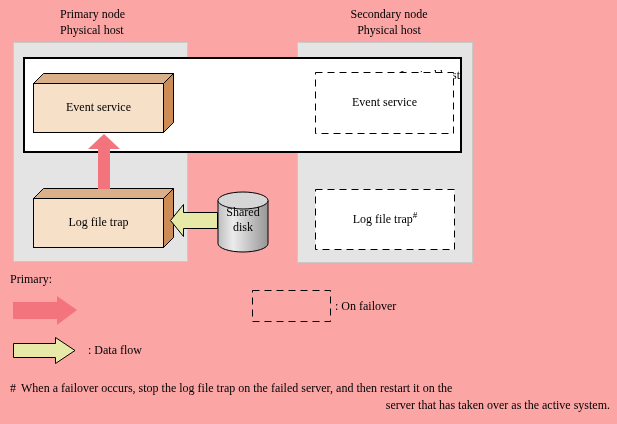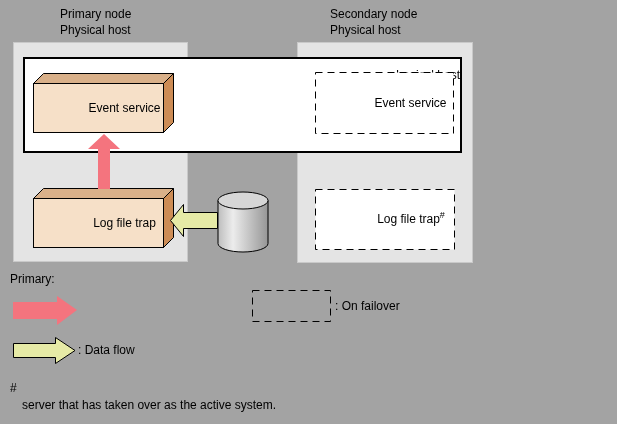--- a/index.html
+++ b/index.html
@@ -1,34 +1,34 @@
 <!DOCTYPE html>
 <html><head>
 <meta charset="utf-8">
 <style>
   html,body{margin:0;padding:0;background:#fff;}
   .stage{
-    position:relative;width:617px;height:424px;background:#a3a3a3;overflow:hidden;
-    font-family:Liberation Sans, sans-serif;font-size:12px;color:#000;
+    position:relative;width:617px;height:424px;background:#fca5a5;overflow:hidden;
+    font-family:Liberation Serif, serif;font-size:12px;color:#000;
   }
   .abs{position:absolute;}
   .node-label{line-height:16px;}
-  .node-label.centered{text-align:left;}
+  .node-label.centered{text-align:center;}
   .panel{background:#e4e4e4;border:1px solid #c9c9c9;box-sizing:border-box;z-index:0;}
   .logical-host{background:#fff;border:2px solid #000;box-sizing:border-box;z-index:1;}
   .logical-host-label{position:absolute;top:9px;left:0;width:100%;text-align:right;}
   .shape{z-index:2;}
   .arrow{z-index:3;}
-  .face-label{display:flex;align-items:center;justify-content:center;text-align:center;z-index:4;margin-left:26px;}
+  .face-label{display:flex;align-items:center;justify-content:center;text-align:center;z-index:4;}
   sup{font-size:9px;vertical-align:super;line-height:0;}
   .legend-text{line-height:15px;}
   .footnote{line-height:17px;}
   .fn-row{display:flex;}
   .fn-marker{margin-right:5px;}
-  .fn-indent{padding-left:12px;}
+  .fn-indent{padding-left:12px;text-align:right;}
   svg{display:block;}
 </style>
 </head>
 <body>
 
 <div class="stage">
 
   <div class="abs node-label" style="left:60px;top:6px;">
     <div>Primary node</div>
     <div>Physical host</div>
@@ -71,20 +71,26 @@
     <defs>
       <linearGradient id="cylg" x1="0" y1="0" x2="1" y2="0">
         <stop offset="0" stop-color="#bdbdbd"></stop>
         <stop offset="0.3" stop-color="#ececec"></stop>
         <stop offset="1" stop-color="#969696"></stop>
       </linearGradient>
     </defs>
     <path d="M1,9.5 L1,52.5 A25,8.5 0 0 0 51,52.5 L51,9.5" fill="url(#cylg)" stroke="#000"></path>
     <ellipse cx="26" cy="9.5" rx="25" ry="8.5" stroke="#000" fill="#d6d6d6"></ellipse>
   </svg>
+  <div class="abs face-label" style="left:217px;top:199px;width:52px;height:42px;line-height:15px;z-index:4;">
+    <div>
+      <div>Shared</div>
+      <div>disk</div>
+    </div>
+  </div>
 
   <svg class="abs shape" style="left:315px;top:72px;" width="139" height="62">
     <rect x="0.5" y="0.5" width="138" height="61" stroke="#000" stroke-dasharray="7,5" fill="#ffffff"></rect>
   </svg>
   <div class="abs face-label" style="left:315px;top:72px;width:139px;height:61px;">Event service</div>
 
   <svg class="abs shape" style="left:315px;top:189px;" width="140" height="61">
     <rect x="0.5" y="0.5" width="139" height="60" stroke="#000" stroke-dasharray="7,5" fill="#ffffff"></rect>
   </svg>
   <div class="abs face-label" style="left:315px;top:189px;width:140px;height:60px;">
@@ -95,29 +101,30 @@
 
   <div class="abs legend-text" style="left:10px;top:272px;">Primary:</div>
 
   <svg class="abs shape" style="left:13px;top:296px;" width="64" height="29">
     <polygon points="0,6 44,6 44,0 64,14 44,29 44,23 0,23" fill="#f4747e"></polygon>
   </svg>
 
   <svg class="abs shape" style="left:13px;top:337px;" width="63" height="27">
     <polygon points="0.5,6.5 42.5,6.5 42.5,0.5 62,13.5 42.5,26.5 42.5,20.5 0.5,20.5" stroke="#000" fill="#e6eaa6"></polygon>
   </svg>
-  <div class="abs legend-text" style="left:78px;top:343px;">: Data flow</div>
+  <div class="abs legend-text" style="left:88px;top:343px;">: Data flow</div>
 
   <svg class="abs shape" style="left:252px;top:290px;" width="79" height="32">
     <rect x="0.5" y="0.5" width="78" height="31" fill="none" stroke="#000" stroke-dasharray="7,5"></rect>
   </svg>
   <div class="abs legend-text" style="left:335px;top:299px;">: On failover</div>
 
   <div class="abs footnote" style="left:10px;top:380px;width:600px;">
     <div class="fn-row">
       <span class="fn-marker">#</span>
+      <span>When a failover occurs, stop the log file trap on the failed server, and then restart it on the</span>
     </div>
     <div class="fn-indent">
       <span>server that has taken over as the active system.</span>
     </div>
   </div>
 
 </div>
 
 </body></html>

